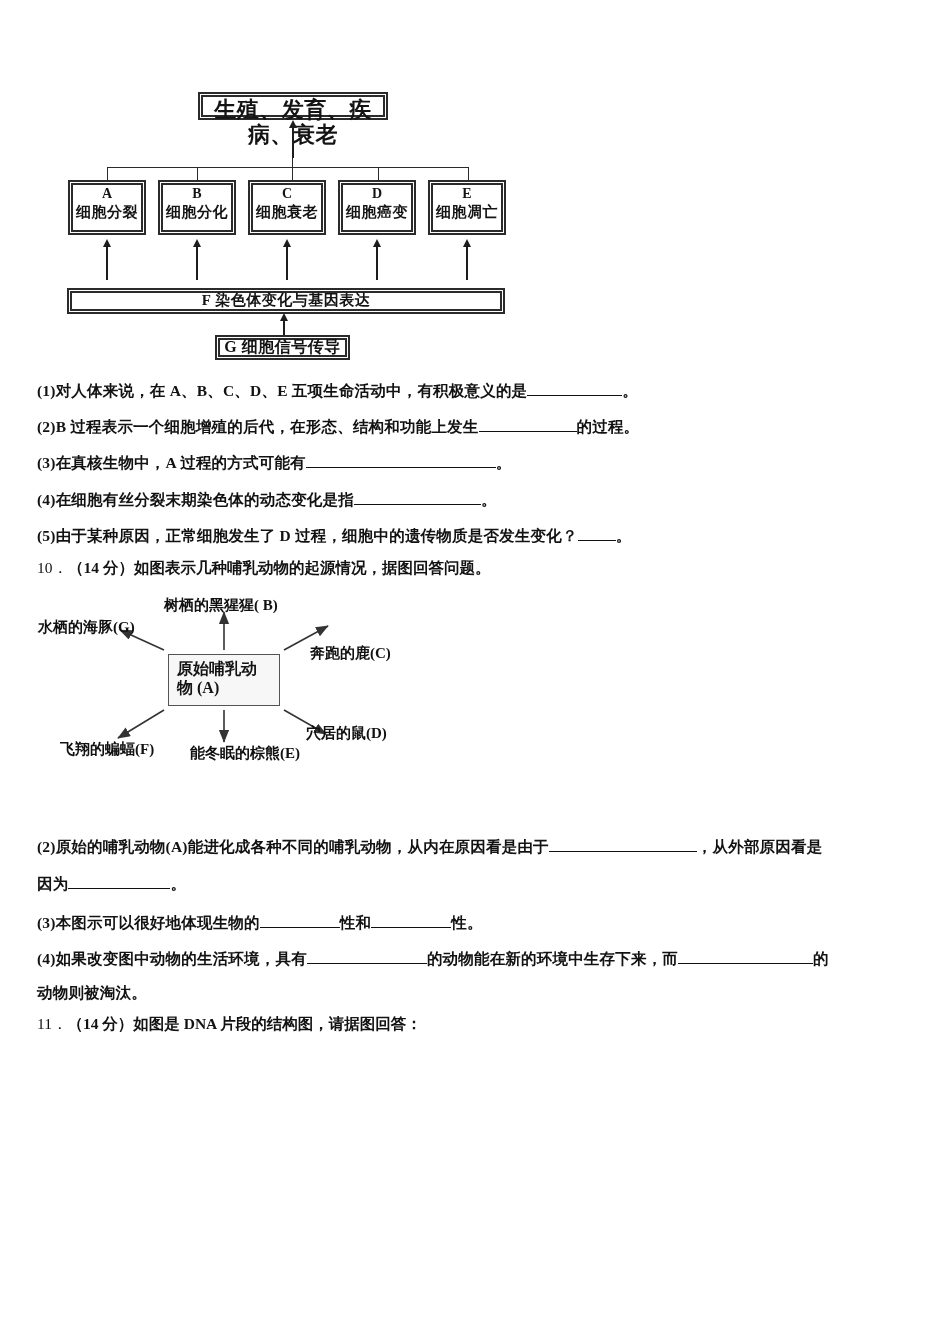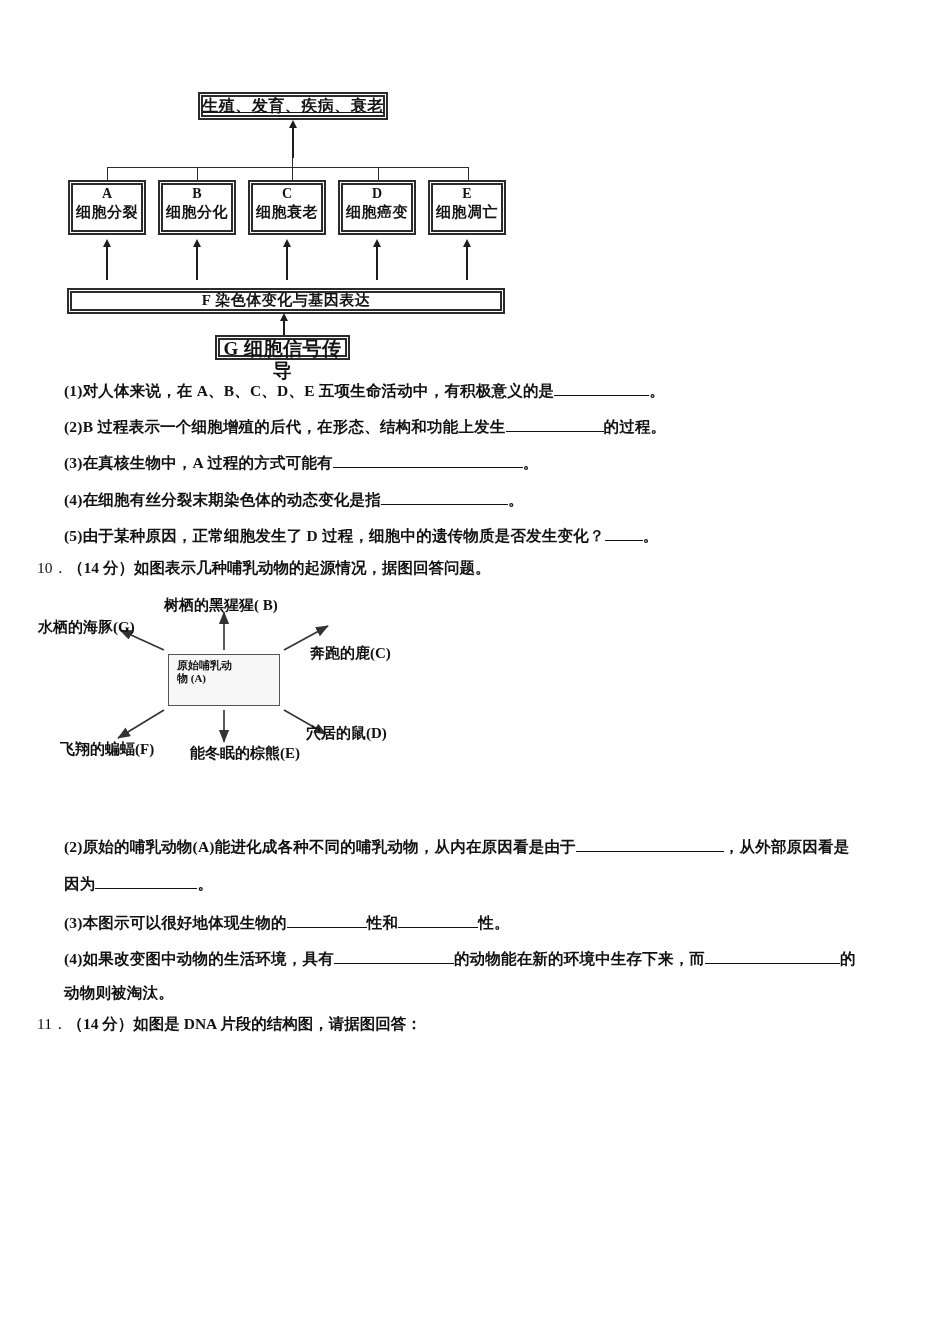--- a/index.html
+++ b/index.html
@@ -46,23 +46,22 @@
   }
   .fig1 .box.dbl {
     box-shadow: inset 0 0 0 1px #ffffff, inset 0 0 0 3px #2b2b2b;
   }
   
   .fig1 .box-top {
     left: 138px;
     top: 0px;
     width: 190px;
     height: 28px;
-    font-size: 16px;
+    font-size: 22px;
     padding-top: 3px;
-    text-decoration: underline;
   }
   
   .fig1 .box-stage {
     top: 88px;
     width: 78px;
     height: 55px;
     font-size: 15px;
     padding-top: 3px;
   }
   .fig1 .stage-letter {
@@ -86,21 +85,21 @@
     width: 438px;
     height: 26px;
     font-size: 15px;
     padding-top: 2px;
   }
   .fig1 .box-g {
     left: 155px;
     top: 243px;
     width: 135px;
     height: 25px;
-    font-size: 19px;
+    font-size: 16px;
     padding-top: 1px;
   }
 
   
   .fig1 .vline {
     position: absolute;
     width: 1px;
     background: #2b2b2b;
   }
   .fig1 .hline {
@@ -132,21 +131,21 @@
   }
   .fig2 .node-box {
     position: absolute;
     left: 130px;
     top: 58px;
     width: 112px;
     height: 52px;
     box-sizing: border-box;
     border: 1px solid #555555;
     background: #f7f7f7;
-    font-size: 11px;
+    font-size: 16px;
     font-weight: bold;
     line-height: 1.2;
     padding: 4px 0 0 8px;
     color: #141414;
   }
   .fig2 .lbl {
     position: absolute;
     font-size: 15px;
     font-weight: bold;
     white-space: nowrap;
@@ -168,21 +167,20 @@
 
   
   .qline {
     position: absolute;
     left: 37px;
     font-size: 15.5px;
     font-weight: bold;
     color: #121212;
     white-space: nowrap;
     letter-spacing: 0.2px;
-    margin-left: 27px;
   }
   .blank {
     display: inline-block;
     border-bottom: 1.3px solid #111111;
     vertical-align: baseline;
     height: 1em;
   }
   .qhead {
     position: absolute;
     left: 37px;

